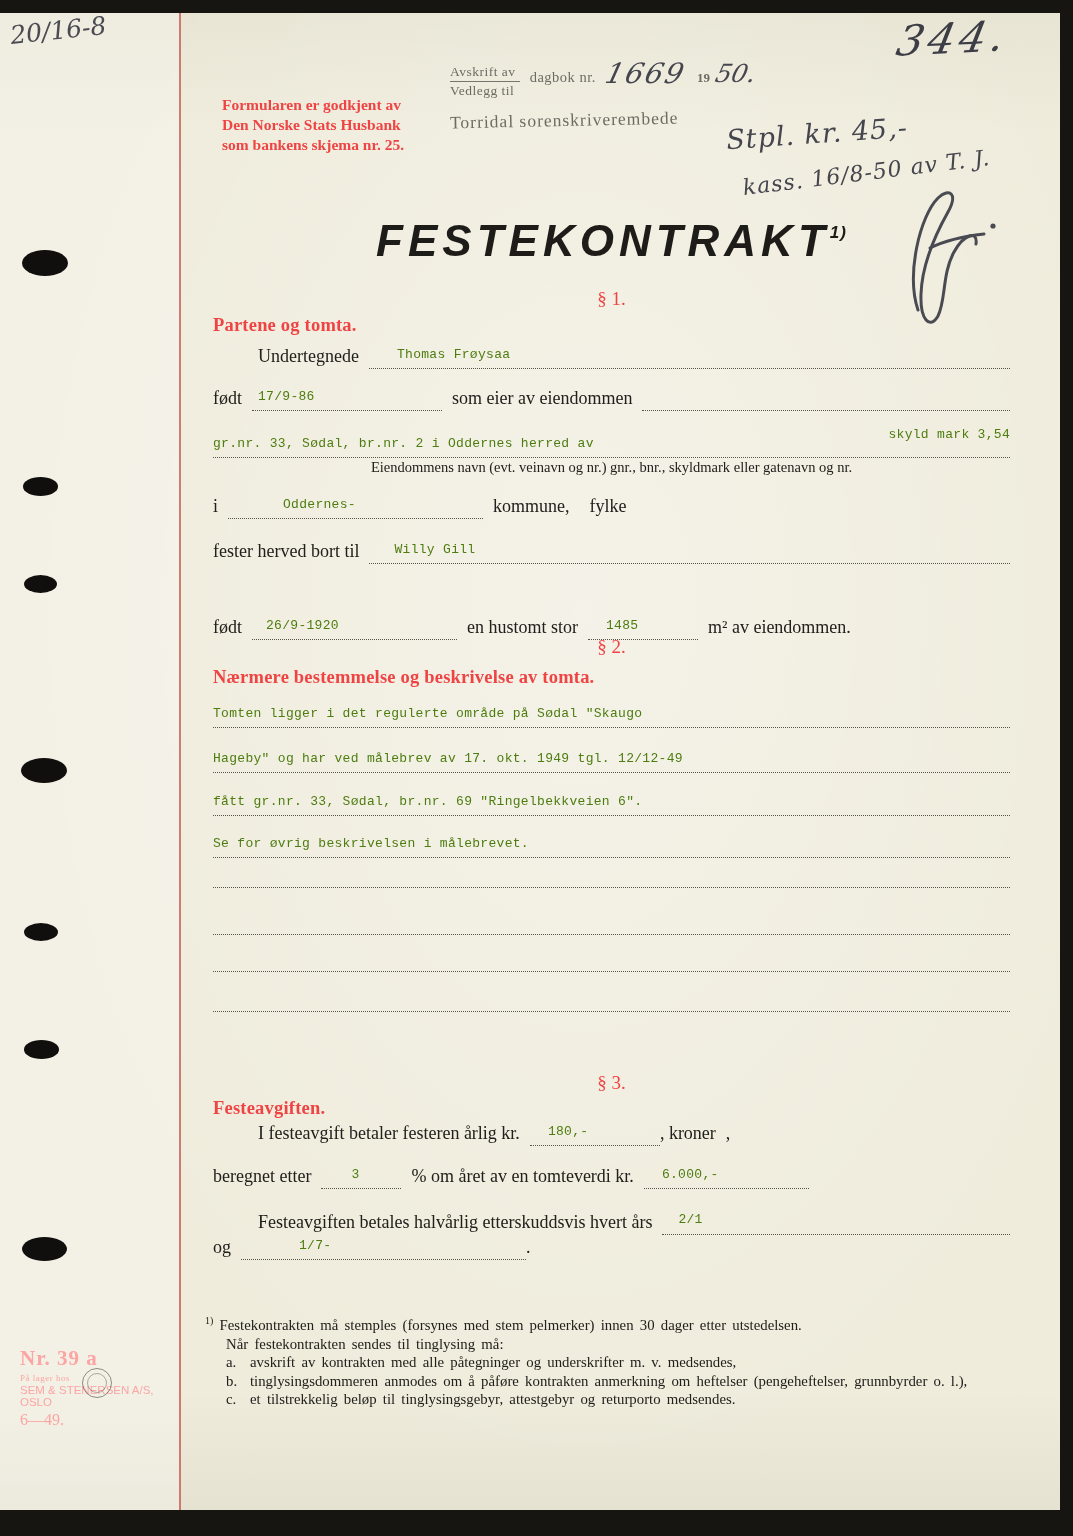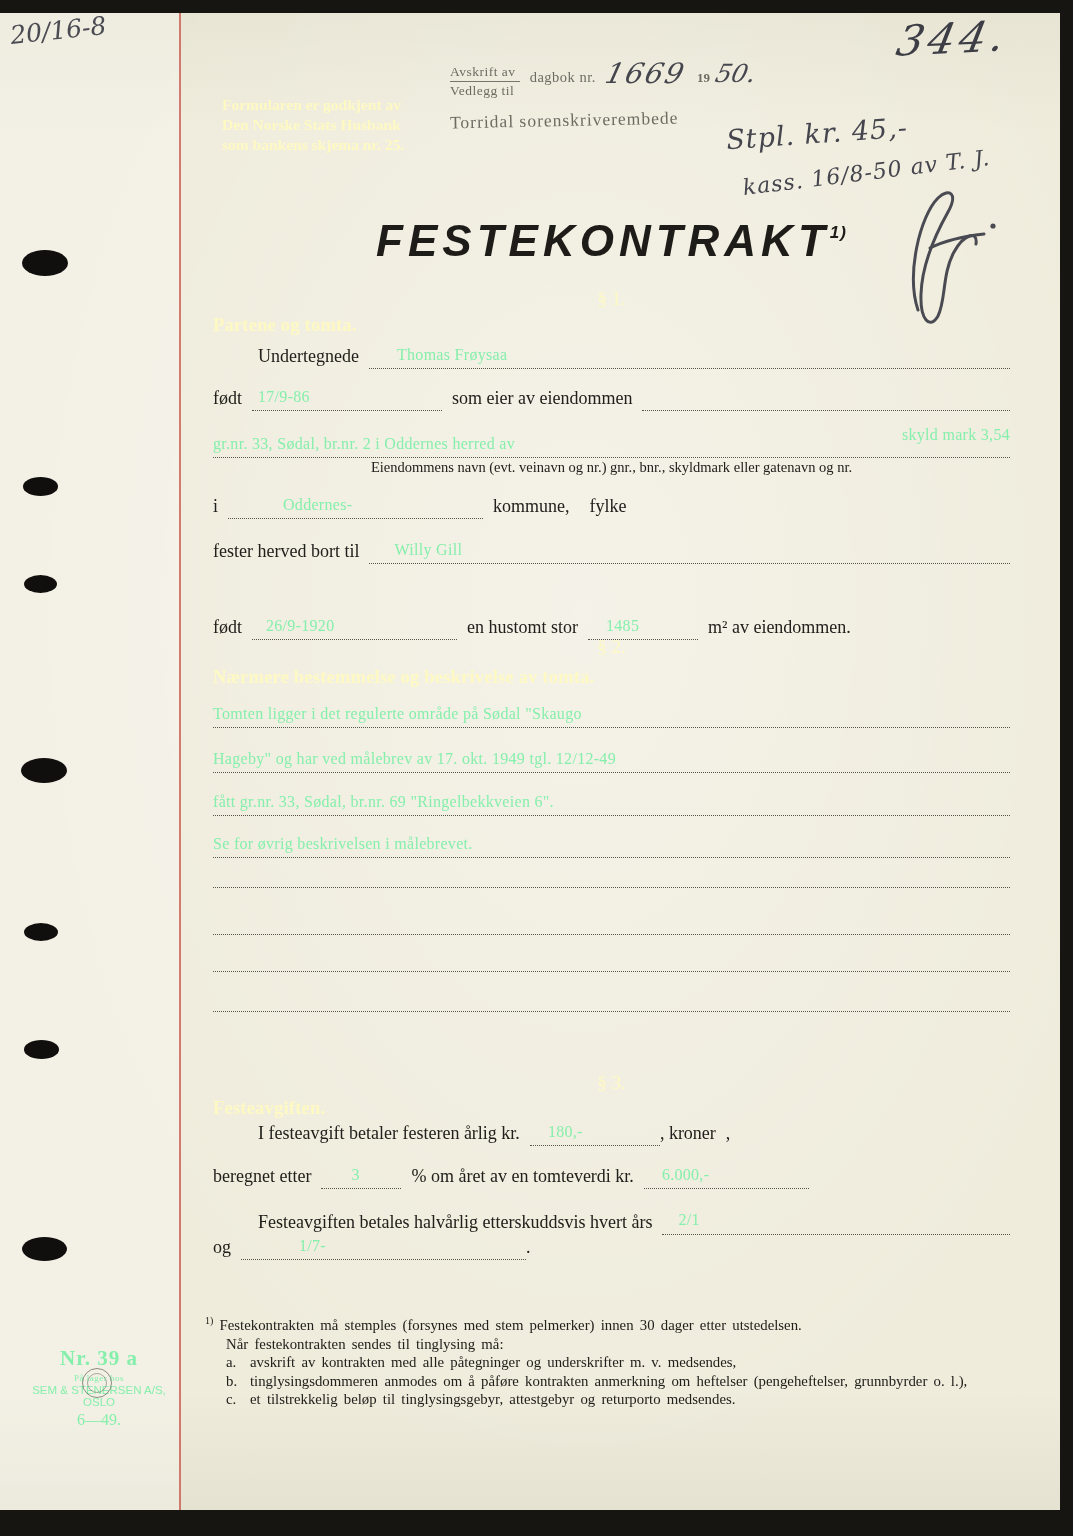--- a/index.html
+++ b/index.html
@@ -16,24 +16,24 @@
   .band.top { left:0; top:0; width:1073px; height:13px; }
   .band.bottom { left:0; top:1510px; width:1073px; height:26px; }
   .band.right { left:1060px; top:0; width:13px; height:1536px; }
   .red-line { position:absolute; left:179px; top:13px; width:2px; height:1497px; background:rgba(199,85,74,.75); z-index:2; }
 
   .hole { position:absolute; background:#100f0d; border-radius:50%; z-index:3; }
 
   .abs { position:absolute; z-index:4; }
 
   
-  .print { color:#fef9c3; }
+  .print { color:#ef4444; }
   .stampink { color:rgba(98,97,88,.92); }
   .hw { font-family:"DejaVu Serif", serif; font-style:italic; color:#45454e; }
-  .t { font-family:Liberation Serif, serif; font-size:16px; color:#86efac; letter-spacing:.3px; white-space:pre; }
+  .t { font-family:Liberation Mono, monospace; font-size:13px; color:#4d7c0f; letter-spacing:.3px; white-space:pre; }
 
   .approval { left:222px; top:95px; width:220px; font-size:15.5px; font-weight:600; line-height:20px; }
 
   .stamp-row { left:450px; top:64px; display:flex; align-items:center; }
   .stamp-frac { font-size:13.5px; letter-spacing:.5px; text-align:left; }
   .stamp-frac .num { border-bottom:1.5px solid rgba(98,97,88,.85); padding:0 4px 1px 0; }
   .stamp-frac .den { padding-top:1px; }
   .dagbok { font-size:14.5px; margin-left:10px; letter-spacing:.5px; position:relative; top:-4px; }
   .hw-dagbok-no { font-size:28px; margin-left:10px; position:relative; top:-8px; transform:skewX(-14deg); letter-spacing:2px; }
   .year-prefix { font-size:13px; margin-left:12px; position:relative; top:-4px; font-weight:600; }
@@ -63,21 +63,21 @@
   .ind45 { margin-left:45px; }
   .caption { left:213px; width:797px; text-align:center; font-size:14.5px; color:#22201c; }
   .skyld { position:absolute; right:0; bottom:9px; }
   .relf { position:relative; }
   .fn { left:205px; top:1312px; width:812px; font-size:14.8px; line-height:18.6px; word-spacing:2.5px; color:#22201c; }
   .fn sup { font-size:10px; }
   .fn .ind { padding-left:21px; }
   .fni { display:flex; padding-left:21px; }
   .fnk { flex:0 0 24px; }
 
-  .printer { left:20px; top:1346px; width:158px; text-align:center; color:#86efac; }
+  .printer { left:20px; top:1346px; width:158px; text-align:left; color:#fca5a5; }
   .printer .no { font-size:21px; font-weight:bold; letter-spacing:1px; }
   .printer .l2 { font-size:9px; letter-spacing:.5px; margin-top:2px; }
   .printer .l3 { font-family:"Liberation Sans",sans-serif; font-size:11.5px; margin-top:1px; }
   .printer .l4 { font-size:16px; margin-top:3px; }
   .printer .logo { position:absolute; left:62px; top:22px; width:30px; height:30px;
                    border:1.5px solid rgba(60,58,50,.55); border-radius:50%; }
   .printer .logo::after { content:""; position:absolute; left:4px; top:4px; width:18px; height:18px;
                    border:1px solid rgba(60,58,50,.4); border-radius:50%; }
 </style>
 </head>

